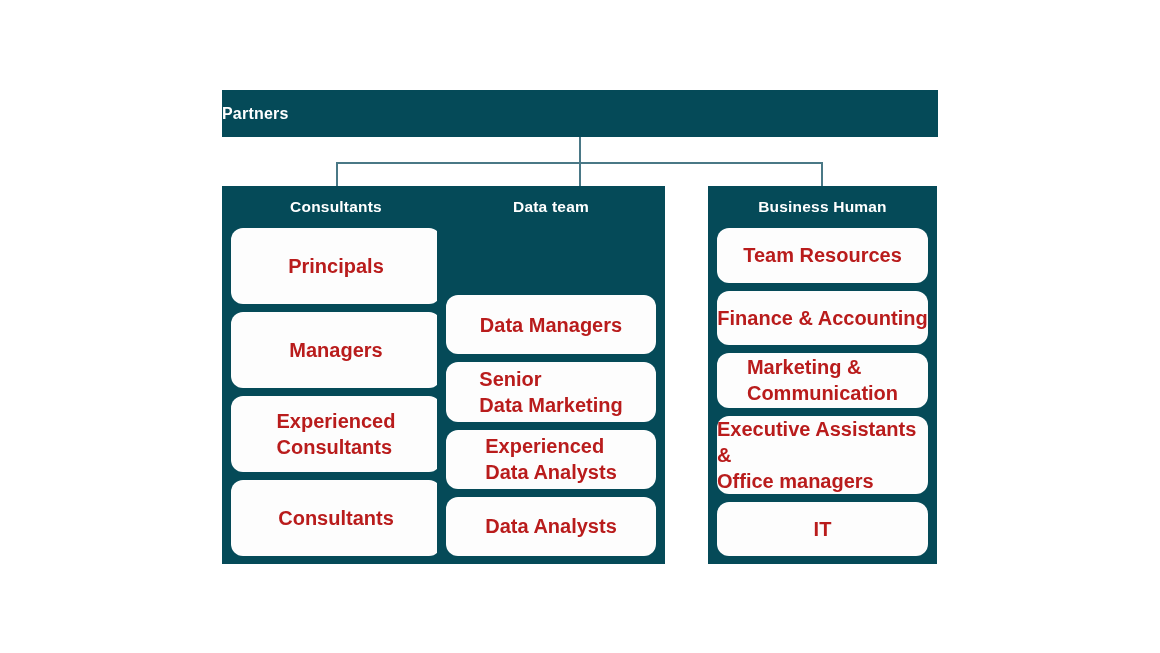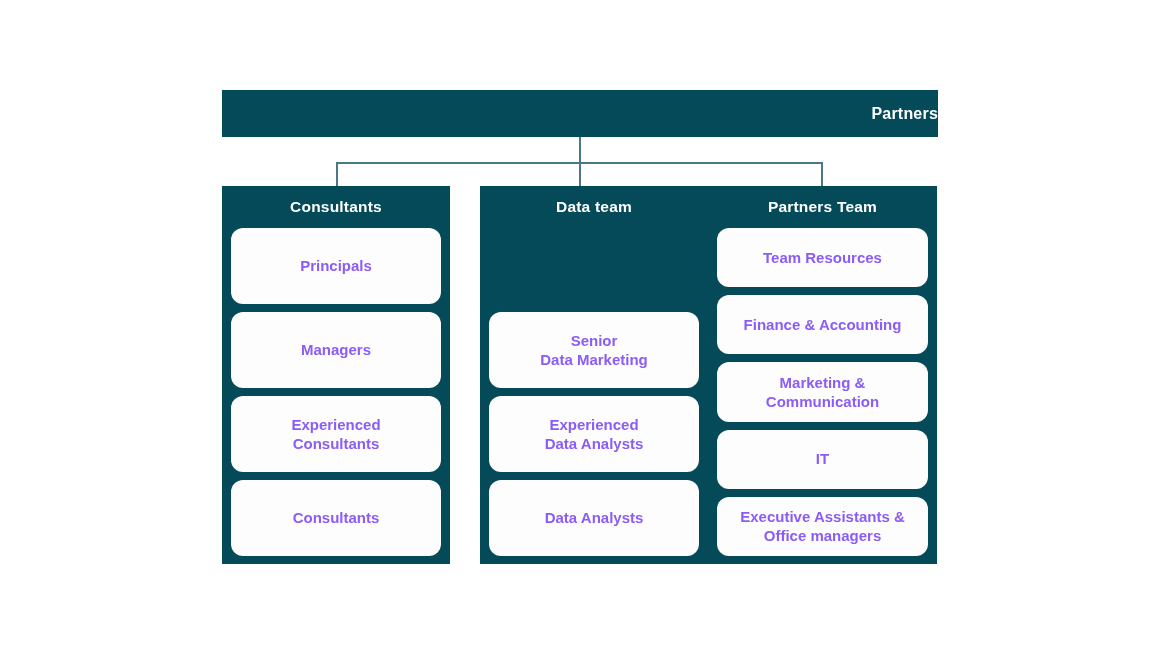--- a/index.html
+++ b/index.html
@@ -12,21 +12,21 @@
     position: relative;
     width: 1160px; height: 653px;
     background: #ffffff;
   }
   
   .banner {
     position: absolute;
     left: 222px; top: 90px;
     width: 716px; height: 47px;
     background: #054a58;
-    display: flex; align-items: center; justify-content: flex-end;
+    display: flex; align-items: center; justify-content: flex-start;
   }
   .banner span {
     color: #ffffff;
     font-size: 16px;
     font-weight: bold;
     letter-spacing: 0.2px;
   }
   
   .connector { position: absolute; background: #4a7886; }
   .stem   { left: 579px; top: 137px; width: 2px; height: 26px; }
@@ -35,44 +35,44 @@
   .drop-2 { left: 579px; top: 163px; width: 2px; height: 23px; }
   .drop-3 { left: 821px; top: 163px; width: 2px; height: 23px; }
   
   .col {
     position: absolute;
     top: 186px; height: 378px;
     background: #054a58;
     display: flex; flex-direction: column;
   }
   .col-1 { left: 222px; width: 228px; }
-  .col-2 { left: 480px; width: 228px; }
+  .col-2 { left: 437px; width: 228px; }
   .col-3 { left: 708px; width: 229px; }
   .col-title {
     height: 42px;
     display: flex; align-items: center; justify-content: center;
     color: #ffffff;
     font-size: 15.5px;
     font-weight: bold;
     letter-spacing: 0.2px;
   }
   .cards {
     flex: 1;
     display: flex; flex-direction: column;
     gap: 8px;
     padding: 0 9px 8px 9px;
   }
   .card {
     flex: 1;
     background: #fdfdfd;
     border-radius: 12px;
     display: flex; align-items: center; justify-content: center;
-    text-align: center;
-    color: #8b5cf6;
-    font-size: 15px;
+    text-align: left;
+    color: #b91c1c;
+    font-size: 20px;
     font-weight: bold;
     line-height: 1.3;
     white-space: pre-line;
   }
   .card.empty {
     background: transparent;
     border-radius: 0;
   }
 </style>
 </head>
@@ -98,34 +98,35 @@
       <div class="card">Experienced
 Consultants</div>
       <div class="card">Consultants</div>
     </div>
   </div>
 
   <div class="col col-2">
     <div class="col-title">Data team</div>
     <div class="cards">
       <div class="card empty"></div>
+      <div class="card">Data Managers</div>
       <div class="card">Senior
 Data Marketing</div>
       <div class="card">Experienced
 Data Analysts</div>
       <div class="card">Data Analysts</div>
     </div>
   </div>
 
   <div class="col col-3">
-    <div class="col-title">Partners Team</div>
+    <div class="col-title">Business Human</div>
     <div class="cards">
       <div class="card">Team Resources</div>
       <div class="card">Finance &amp; Accounting</div>
       <div class="card">Marketing &amp;
 Communication</div>
-      <div class="card">IT</div>
       <div class="card">Executive Assistants &amp;
 Office managers</div>
+      <div class="card">IT</div>
     </div>
   </div>
 
 </div>
 
 </body></html>

